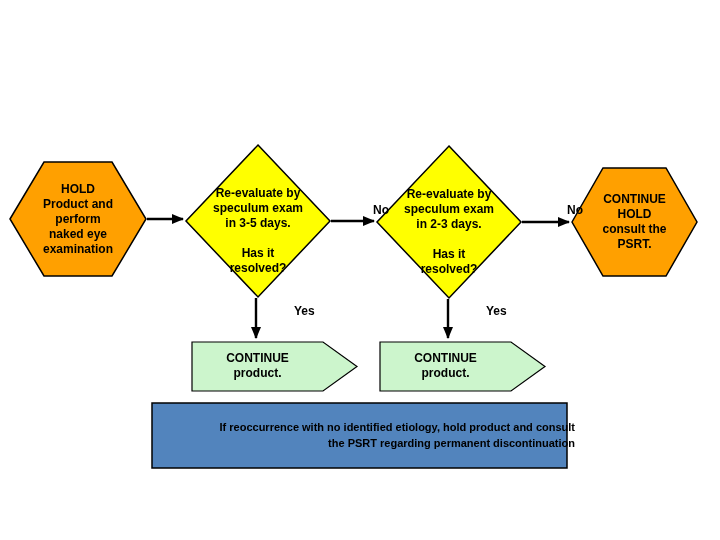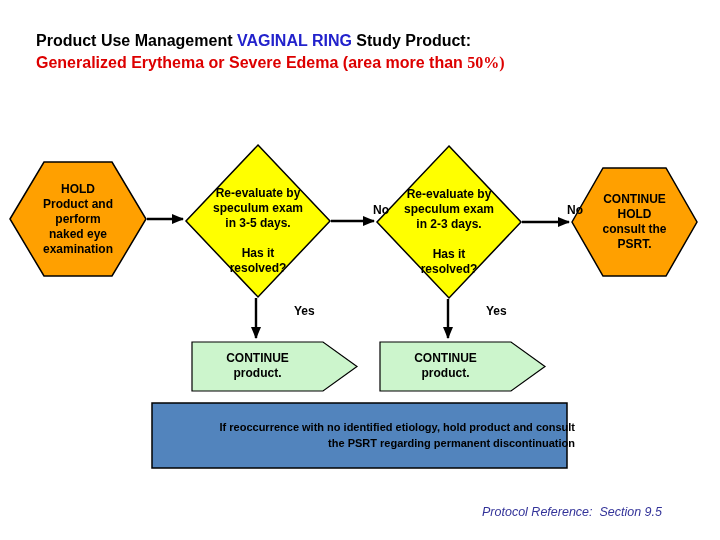--- a/index.html
+++ b/index.html
@@ -25,24 +25,20 @@
              font-weight:bold;color:#000000;font-size:11px;line-height:16px;
              white-space:pre-line;}
   .footer{position:absolute;right:58px;top:505px;width:300px;text-align:right;
           font-style:italic;font-size:12.5px;color:#333399;white-space:pre;}
 </style>
 </head>
 <body>
 
 <div class="slide">
 
-  <div class="title">
-    <div><span>Product Use Management </span><span class="hl">VAGINAL RING</span><span> Study Product:</span></div>
-    <div class="line2"><span>Generalized Erythema or Severe Edema (area more than </span><span class="serif">50%)</span></div>
-  </div>
 
   <svg class="flow" viewBox="0 0 720 540">
     <defs>
       <marker id="ah" markerWidth="12" markerHeight="10" refX="11" refY="5" orient="auto" markerUnits="userSpaceOnUse">
         <path d="M0,0 L12,5 L0,10 z" fill="#000000"></path>
       </marker>
     </defs>
 
     <line x1="147" y1="219" x2="183" y2="219" stroke="#000000" stroke-width="2.4" marker-end="url(#ah)"></line>
     <line x1="331" y1="221" x2="374" y2="221" stroke="#000000" stroke-width="2.4" marker-end="url(#ah)"></line>
@@ -97,15 +93,14 @@
 product.</div>
 
   <div class="conn-label" style="left:342px;top:203px;">No</div>
   <div class="conn-label" style="left:536px;top:203px;">No</div>
   <div class="conn-label" style="left:263px;top:304px;">Yes</div>
   <div class="conn-label" style="left:455px;top:304px;">Yes</div>
 
   <div class="note-text">If reoccurrence with no identified etiology, hold product and consult
 the PSRT regarding permanent discontinuation</div>
 
-  <div class="footer">Protocol Reference:  Section 9.5</div>
 
 </div>
 
 </body></html>

